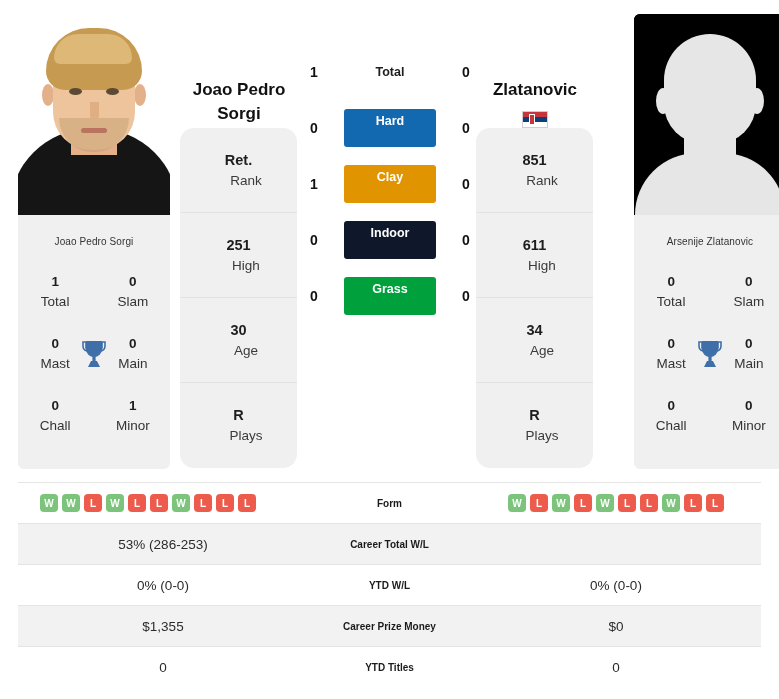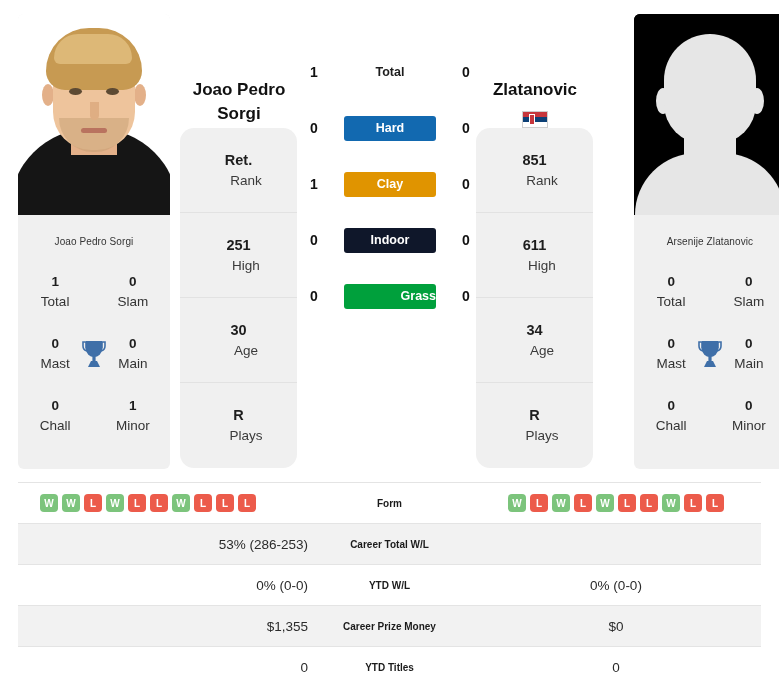--- a/index.html
+++ b/index.html
@@ -135,21 +135,21 @@
   .h2h-row:last-child { margin-bottom: 0; }
   .h2h-num {
     width: 28px; text-align: center; font-size: 14px;
     font-weight: bold; color: #111;
   }
   .h2h-label {
     width: 92px; text-align: center; font-size: 12.5px;
     font-weight: bold; color: #1d1d1d;
   }
   .h2h-label.badge {
-    color: #ffffff; border-radius: 3px; line-height: 25px; height: 25px;
+    color: #ffffff; border-radius: 3px; line-height: 25px; height: 38px;
   }
 
   
   .trophy-stats {
     position: relative; padding: 14px 8px 0; flex: 1;
   }
   .ts-row {
     display: flex; align-items: center; justify-content: space-between;
     height: 62px; padding: 0 6px;
   }
@@ -160,21 +160,21 @@
   .trophy { width: 26px; height: 30px; display: block; }
 
   
   .table { position: absolute; left: 18px; top: 482px; width: 743px; }
   .trow {
     display: flex; align-items: center; height: 41px;
     border-top: 1px solid #e4e4e4;
   }
   .trow.alt { background: #f2f2f2; }
   .tcell { display: flex; align-items: center; }
-  .tcell.l { width: 290px; justify-content: flex-end; }
+  .tcell.l { width: 290px; justify-content: center; }
   .tcell.c { width: 163px; justify-content: center; }
   .tcell.r { width: 290px; justify-content: center; }
   .tcell.l.form, .tcell.r.form { justify-content: flex-start; padding-left: 22px; }
   .tcell.r.form { padding-left: 0; padding-right: 0; justify-content: center; }
   .tlabel { font-size: 10px; font-weight: bold; color: #1b1b1b; }
   .tval { font-size: 13.5px; color: #2b2b2b; }
 
   .form-list { display: flex; gap: 4px; }
   .fbadge {
     width: 18px; height: 18px; border-radius: 4px;
@@ -411,21 +411,21 @@
           <div class="h2h-label badge" style="background: rgb(224, 148, 0);">Clay</div>
           <div class="h2h-num">0</div>
         </div>
         <div class="h2h-row">
           <div class="h2h-num">0</div>
           <div class="h2h-label badge" style="background: #0f172a;">Indoor</div>
           <div class="h2h-num">0</div>
         </div>
         <div class="h2h-row">
           <div class="h2h-num">0</div>
-          <div class="h2h-label badge" style="background: rgb(0, 160, 60); text-align: right;">Grass</div>
+          <div class="h2h-label badge" style="background: rgb(0, 160, 60);">Grass</div>
           <div class="h2h-num">0</div>
         </div>
       </div>
 
   </div>
 
   <div class="table" id="stats-table">
       <div class="trow">
         <div class="tcell l form">
           <div class="form-list">

